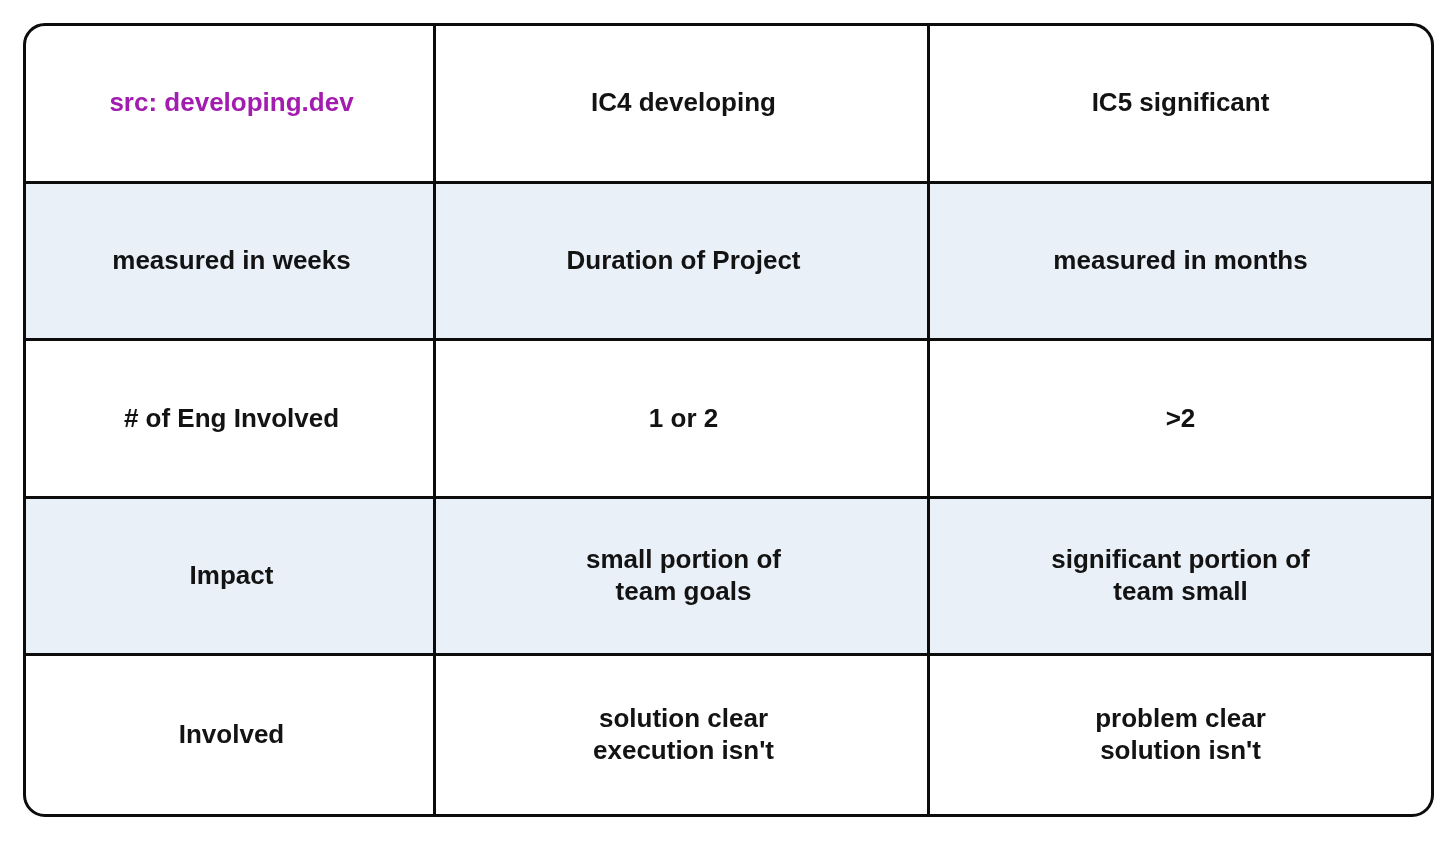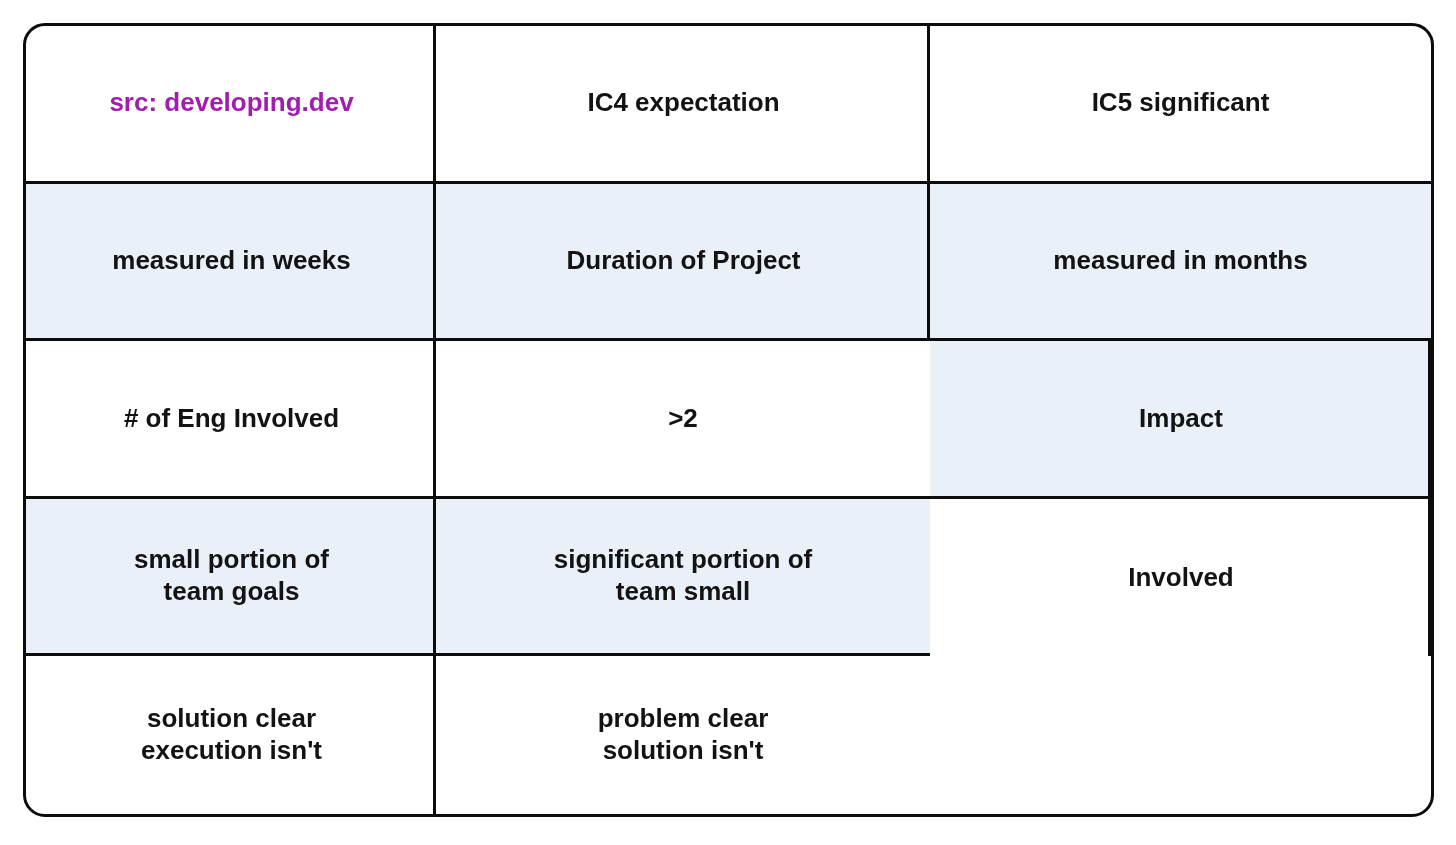--- a/index.html
+++ b/index.html
@@ -48,28 +48,29 @@
   .src { color: var(--accent); }
 </style>
 </head>
 <body>
 
 <div class="table-wrap">
 
   <div class="cell vline hline">
     <span class="src">src: developing.dev</span>
   </div>
-  <div class="cell vline hline">IC4 expectation</div>
+  <div class="cell vline hline">IC4 developing</div>
   <div class="cell hline">IC5 significant</div>
 
   <div class="cell vline hline alt">measured in weeks</div>
   <div class="cell vline hline alt">Duration of Project</div>
   <div class="cell hline alt">measured in months</div>
 
   <div class="cell vline hline"># of Eng Involved</div>
+  <div class="cell vline hline">1 or 2</div>
   <div class="cell hline">&gt;2</div>
 
   <div class="cell vline hline alt">Impact</div>
   <div class="cell vline hline alt">small portion of
 team goals</div>
   <div class="cell hline alt">significant portion of
 team small</div>
 
   <div class="cell vline">Involved</div>
   <div class="cell vline">solution clear

